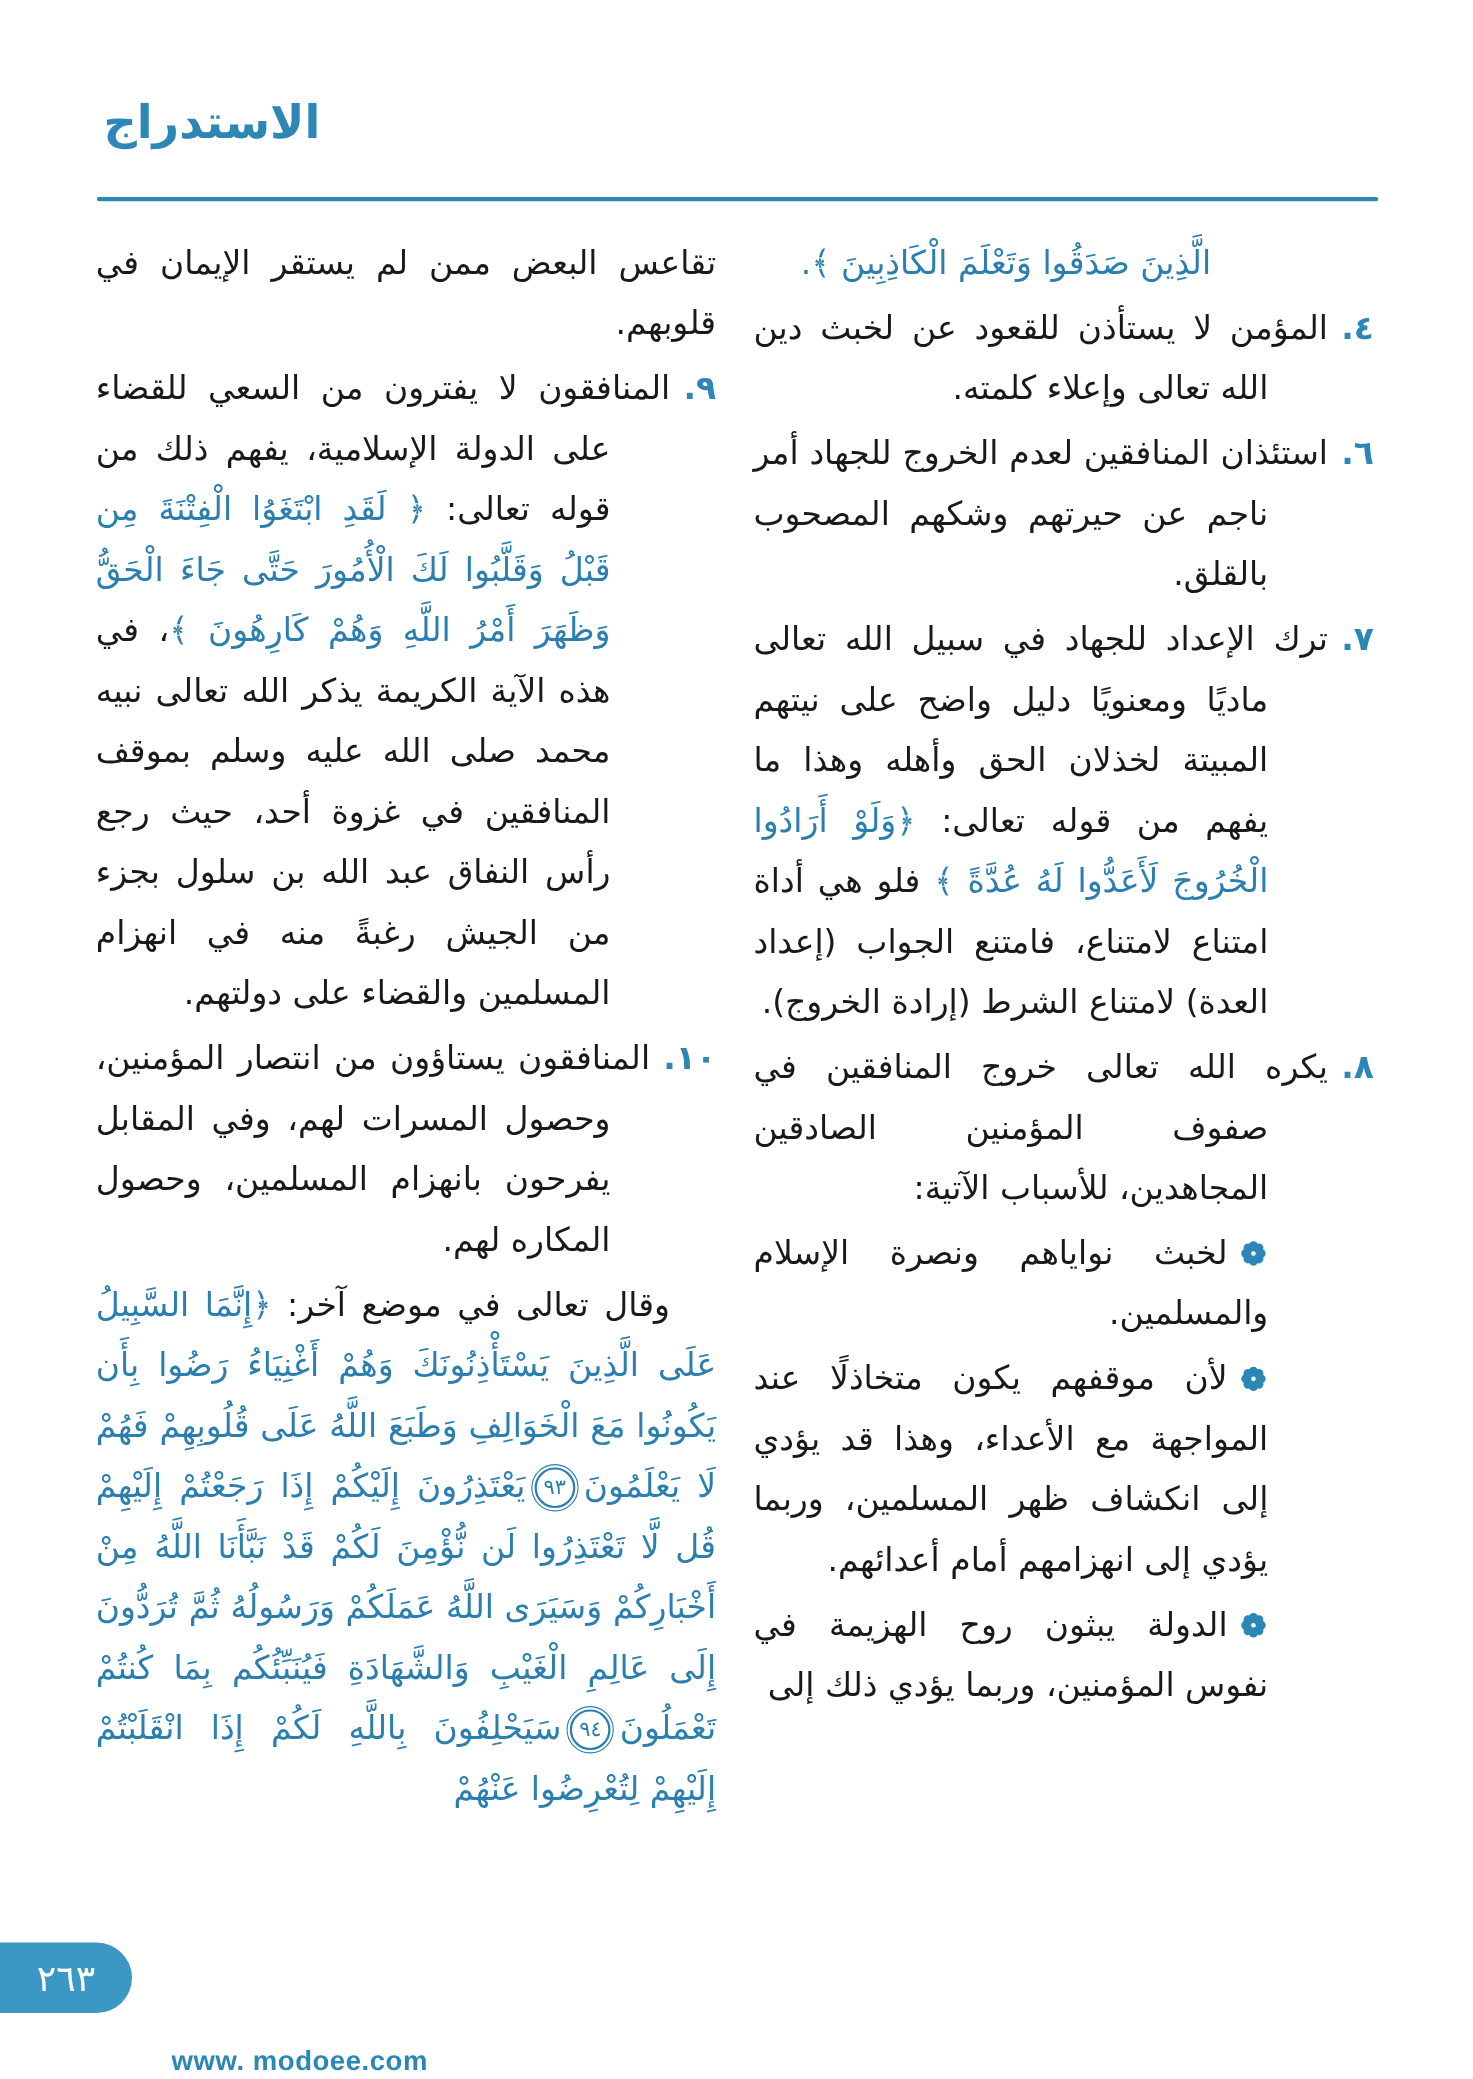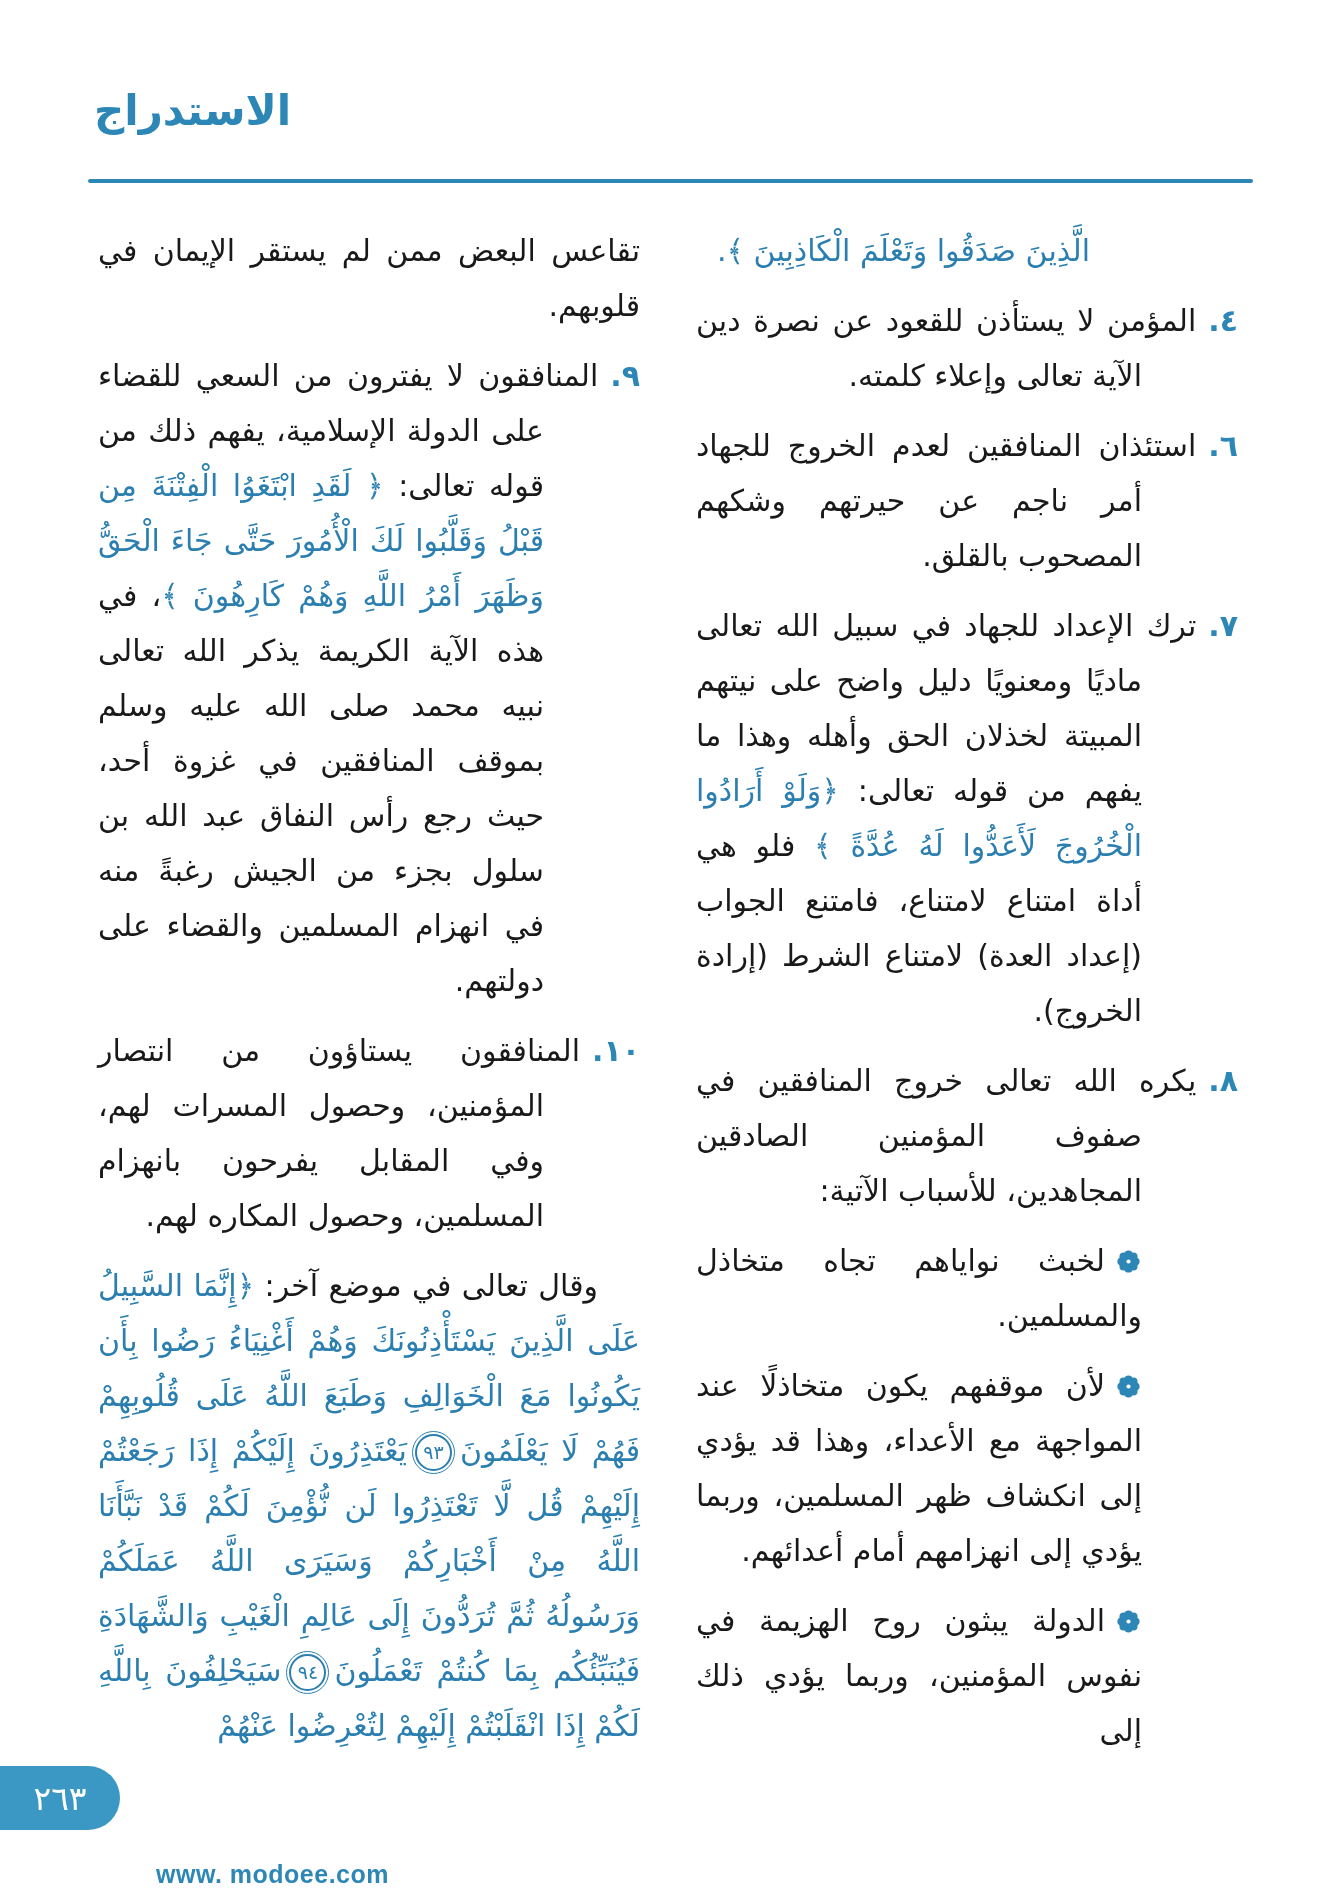--- a/index.html
+++ b/index.html
@@ -44,21 +44,21 @@
     gap:26px;
     overflow:hidden;
   }
   .col{
     width:572px;
     font-size:30px;
     line-height:55px;
     text-align:justify;
     text-justify:inter-word;
   }
-  .block{margin:15px;}
+  .block{margin:4px;}
   .verse-line{
     padding-right:148px;
     color:var(--verse);
   }
   .item{
     padding-right:96px;
     text-indent:-96px;
   }
   .item .marker{
     color:var(--accent);
@@ -124,38 +124,38 @@
 </style>
 </head>
 <body>
 
 <div class="header-title">الاستدراج</div>
 <div class="header-rule"></div>
 
 <div class="columns">
   <div class="col">
       <div class="block verse-line"><span class="seg-v">الَّذِينَ صَدَقُوا وَتَعْلَمَ الْكَاذِبِينَ ﴾.</span></div>
-      <div class="block item"><span class="marker">٤.</span><span class="seg-t">المؤمن لا يستأذن للقعود عن نصرة دين الآية تعالى وإعلاء كلمته.</span></div>
+      <div class="block item"><span class="marker">٤.</span><span class="seg-t">المؤمن لا يستأذن للقعود عن لخبث دين الله تعالى وإعلاء كلمته.</span></div>
       <div class="block item"><span class="marker">٦.</span><span class="seg-t">استئذان المنافقين لعدم الخروج للجهاد أمر ناجم عن حيرتهم وشكهم المصحوب بالقلق.</span></div>
       <div class="block item"><span class="marker">٧.</span><span class="seg-t">ترك الإعداد للجهاد في سبيل الله تعالى ماديًا ومعنويًا دليل واضح على نيتهم المبيتة لخذلان الحق وأهله وهذا ما يفهم من قوله تعالى: </span><span class="seg-v">﴿وَلَوْ أَرَادُوا الْخُرُوجَ لَأَعَدُّوا لَهُ عُدَّةً ﴾</span><span class="seg-t"> فلو هي أداة امتناع لامتناع، فامتنع الجواب (إعداد العدة) لامتناع الشرط (إرادة الخروج).</span></div>
       <div class="block item"><span class="marker">٨.</span><span class="seg-t">يكره الله تعالى خروج المنافقين في صفوف المؤمنين الصادقين المجاهدين، للأسباب الآتية:</span></div>
       <div class="block bullet"><span class="rosette"><svg viewBox="0 0 27 27" width="27" height="27" aria-hidden="true">
             <g fill="currentColor">
               <circle cx="20.50" cy="13.50" r="4.1"></circle>
               <circle cx="18.45" cy="18.45" r="4.1"></circle>
               <circle cx="13.50" cy="20.50" r="4.1"></circle>
               <circle cx="8.55" cy="18.45" r="4.1"></circle>
               <circle cx="6.50" cy="13.50" r="4.1"></circle>
               <circle cx="8.55" cy="8.55" r="4.1"></circle>
               <circle cx="13.50" cy="6.50" r="4.1"></circle>
               <circle cx="18.45" cy="8.55" r="4.1"></circle>
             </g>
             <circle cx="13.5" cy="13.5" r="4.6" fill="currentColor"></circle>
             <circle cx="13.5" cy="13.5" r="2.1" fill="#ffffff"></circle>
-          </svg></span><span class="seg-t">لخبث نواياهم تجاه متخاذل والمسلمين.</span></div>
+          </svg></span><span class="seg-t">لخبث نواياهم ونصرة الإسلام والمسلمين.</span></div>
       <div class="block bullet"><span class="rosette"><svg viewBox="0 0 27 27" width="27" height="27" aria-hidden="true">
             <g fill="currentColor">
               <circle cx="20.50" cy="13.50" r="4.1"></circle>
               <circle cx="18.45" cy="18.45" r="4.1"></circle>
               <circle cx="13.50" cy="20.50" r="4.1"></circle>
               <circle cx="8.55" cy="18.45" r="4.1"></circle>
               <circle cx="6.50" cy="13.50" r="4.1"></circle>
               <circle cx="8.55" cy="8.55" r="4.1"></circle>
               <circle cx="13.50" cy="6.50" r="4.1"></circle>
               <circle cx="18.45" cy="8.55" r="4.1"></circle>

